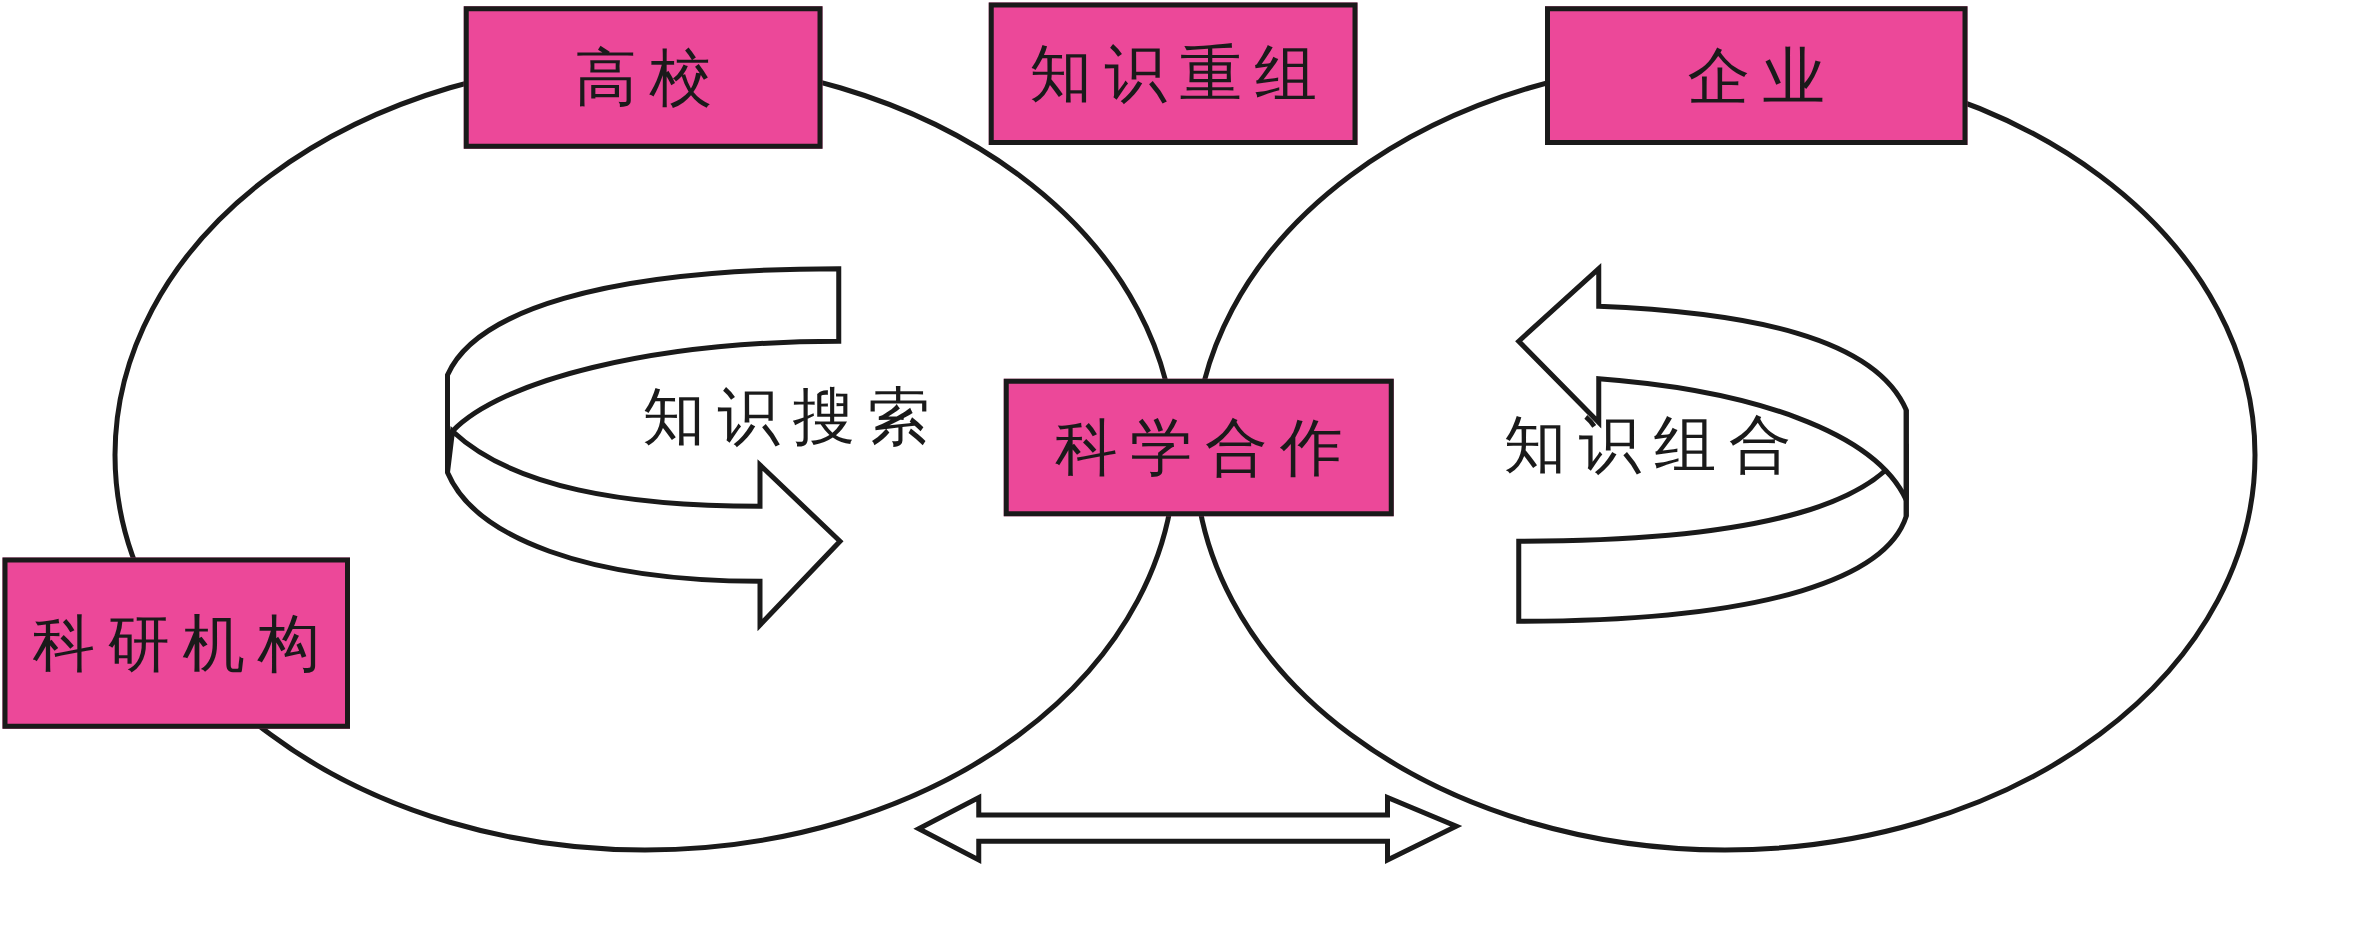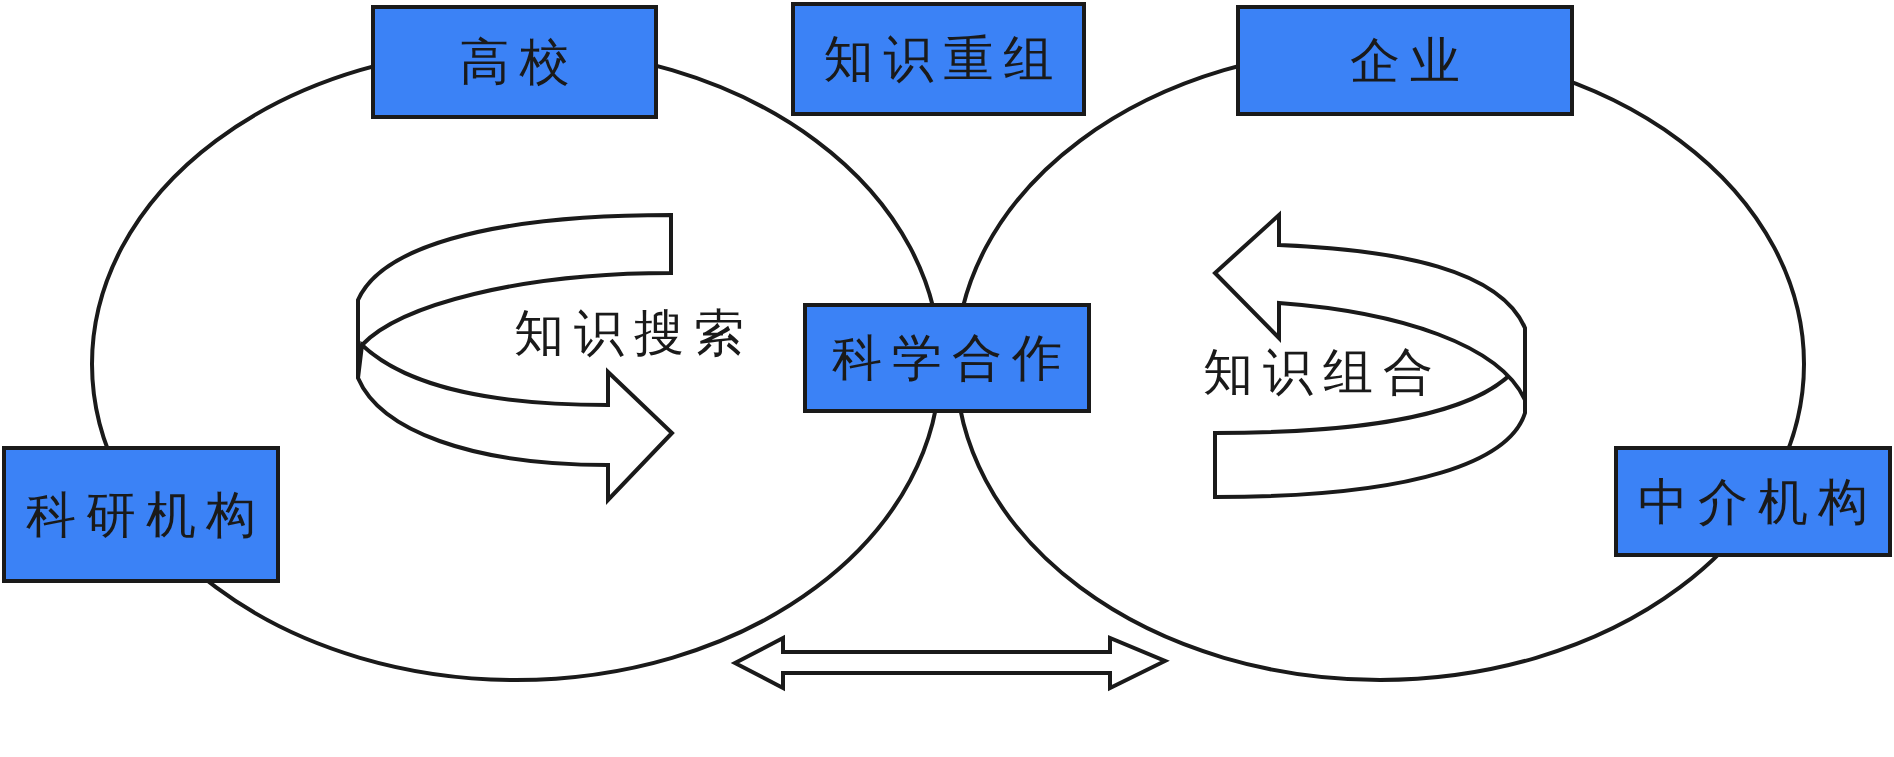--- a/index.html
+++ b/index.html
@@ -1,21 +1,21 @@
 <!DOCTYPE html>
 <html><head>
   <meta charset="utf-8">
   <style>
     html, body { margin: 0; padding: 0; background: #ffffff; }
     body { width: 1894px; height: 757px; position: relative; overflow: hidden;
            font-family: "DejaVu Sans", "Liberation Sans", sans-serif; color: #1a1a1a; }
     #diagram { position: absolute; left: 0; top: 0; width: 1894px; height: 757px; }
     .node-box {
       position: absolute; box-sizing: border-box;
-      border: 4px solid #1a1a1a; background: #3b82f6;
+      border: 4px solid #1a1a1a; background: #ec4899;
       display: flex; align-items: center; justify-content: center;
     }
     .node-label, .process-label {
       font-family: "DejaVu Serif", "Liberation Serif", serif;
       font-size: 50px; letter-spacing: 10px; line-height: 1; white-space: nowrap;
       color: #1a1a1a;
     }
     .node-label { padding-left: 10px; }
     .process-label { position: absolute; }
   </style>
@@ -48,25 +48,22 @@
 
   <div class="node-box" style="left:371px;top:5px;width:287px;height:114px;">
     <span class="node-label">高校</span>
   </div>
   <div class="node-box" style="left:791px;top:2px;width:295px;height:114px;">
     <span class="node-label">知识重组</span>
   </div>
   <div class="node-box" style="left:1236px;top:5px;width:338px;height:111px;">
     <span class="node-label">企业</span>
   </div>
-  <div class="node-box" style="left:803px;top:303px;width:288px;height:110px;">
+  <div class="node-box" style="left:803px;top:303px;width:312px;height:110px;">
     <span class="node-label">科学合作</span>
   </div>
   <div class="node-box" style="left:2px;top:446px;width:278px;height:137px;">
     <span class="node-label">科研机构</span>
   </div>
-  <div class="node-box" style="left:1614px;top:446px;width:278px;height:111px;">
-    <span class="node-label">中介机构</span>
-  </div>
 
   <span class="process-label" style="left:514px;top:308px;">知识搜索</span>
-  <span class="process-label" style="left:1203px;top:347px;">知识组合</span>
+  <span class="process-label" style="left:1203px;top:331px;">知识组合</span>
 </div>
 
 </body></html>

